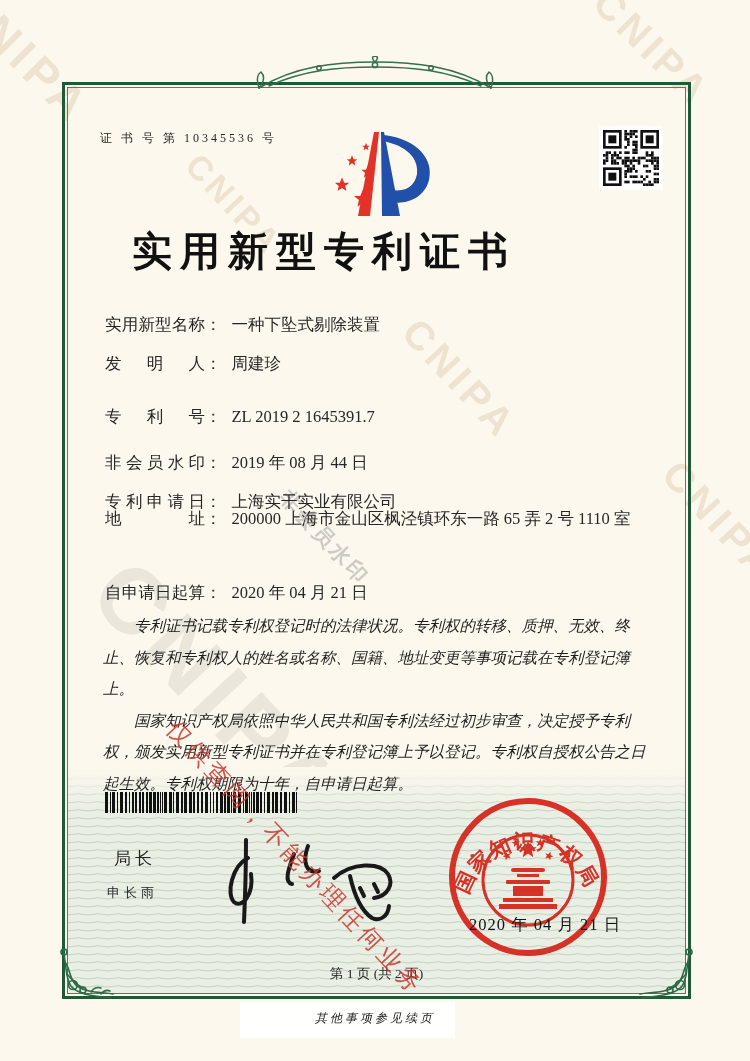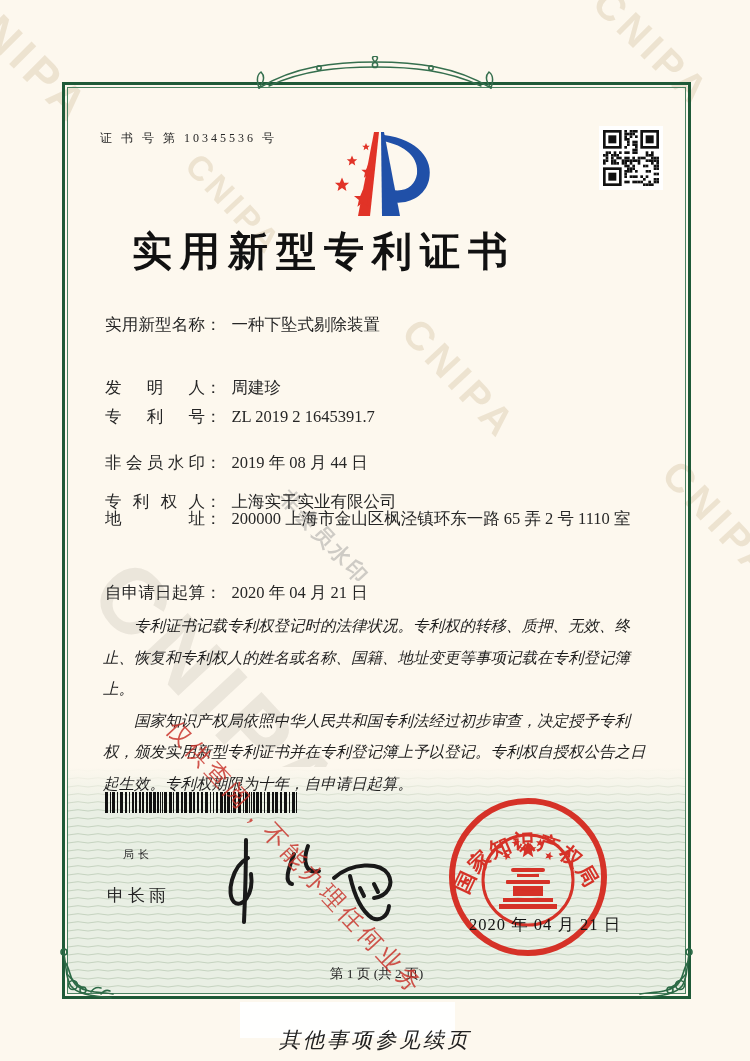--- a/index.html
+++ b/index.html
@@ -49,32 +49,32 @@
   .frow{position:absolute; left:0; white-space:nowrap;}
   .flabel{display:inline-block; width:100px; text-align:justify; text-align-last:justify;
           vertical-align:bottom;}
   .fcolon{margin-right:10px;}
   .grant-pair{position:absolute; left:262px; top:0; white-space:nowrap;}
   .grant-pair .flabel{width:84px;}
   .paras{position:absolute; left:103px; top:610px; width:550px; font-size:15.5px;
          line-height:31.5px; font-style:italic; z-index:5; color:#1e1e1e;}
   .paras p{margin:0; text-indent:2em;}
   .barcode{position:absolute; left:105px; top:792px; z-index:6;}
-  .signer-title{position:absolute; left:123px; top:847px; font-size:11px; letter-spacing:4px; z-index:6;}
-  .signer-name{position:absolute; left:107px; top:884px; font-size:17px; letter-spacing:4px; z-index:6;}
+  .signer-title{position:absolute; left:114px; top:847px; font-size:17px; letter-spacing:4px; z-index:6;}
+  .signer-name{position:absolute; left:107px; top:884px; font-size:13px; letter-spacing:4px; z-index:6;}
   .signature{position:absolute; left:222px; top:836px; z-index:7;}
   .seal{position:absolute; left:443px; top:792px; z-index:6; opacity:0.95;}
   .seal-date{position:absolute; left:469px; top:914px; font-size:16.5px; letter-spacing:1px;
              color:#141414; z-index:8; white-space:nowrap;}
   .page-num{position:absolute; left:62px; top:965px; width:629px; text-align:center;
             font-size:13.5px; z-index:6;}
   .note-patch{position:absolute; left:240px; top:1002px; width:215px; height:36px;
               background:rgba(255,255,255,0.9); z-index:4;}
   .note{position:absolute; left:0; top:1010px; width:750px; text-align:center;
-        font-size:21px; font-style:italic; letter-spacing:3px; z-index:5; color:#222;margin-top:16px;}
+        font-size:12px; font-style:italic; letter-spacing:3px; z-index:5; color:#222;}
 </style>
 </head>
 <body>
 
 <div class="page">
 
   <div class="wm wm-beige wm1">CNIPA</div>
   <div class="wm wm-beige wm2">CNIPA</div>
   <div class="wm wm-beige wm3">CNIPA</div>
   <div class="wm wm-beige wm4">CNIPA</div>
@@ -310,31 +310,31 @@
       <use href="#st" transform="translate(51,71) scale(9.5)"></use>
     </g>
   </svg>
 
   <div class="title">实用新型专利证书</div>
 
   <div class="fields">
     <div class="frow" style="top:314px">
       <span class="flabel">实用新型名称</span><span class="fcolon">：</span><span>一种下坠式剔除装置</span>
     </div>
-    <div class="frow" style="top:377px">
+    <div class="frow" style="top:353px">
       <span class="flabel">发明人</span><span class="fcolon">：</span><span>周建珍</span>
     </div>
     <div class="frow" style="top:406px">
       <span class="flabel">专利号</span><span class="fcolon">：</span><span>ZL 2019 2 1645391.7</span>
     </div>
     <div class="frow" style="top:452px">
       <span class="flabel">非会员水印</span><span class="fcolon">：</span><span>2019 年 08 月 44 日</span>
     </div>
     <div class="frow" style="top:491px">
-      <span class="flabel">专利权人</span><span class="fcolon">：</span><span>上海实干实业有限公司</span>
+      <span class="flabel">专利申请日</span><span class="fcolon">：</span><span>上海实干实业有限公司</span>
     </div>
     <div class="frow" style="top:508px">
       <span class="flabel">地址</span><span class="fcolon">：</span><span>200000 上海市金山区枫泾镇环东一路 65 弄 2 号 1110 室</span>
     </div>
     <div class="frow" style="top:582px">
       <span class="flabel">自申请日起算</span><span class="fcolon">：</span><span>2020 年 04 月 21 日</span>
     </div>
   </div>
 
   <div class="paras">

